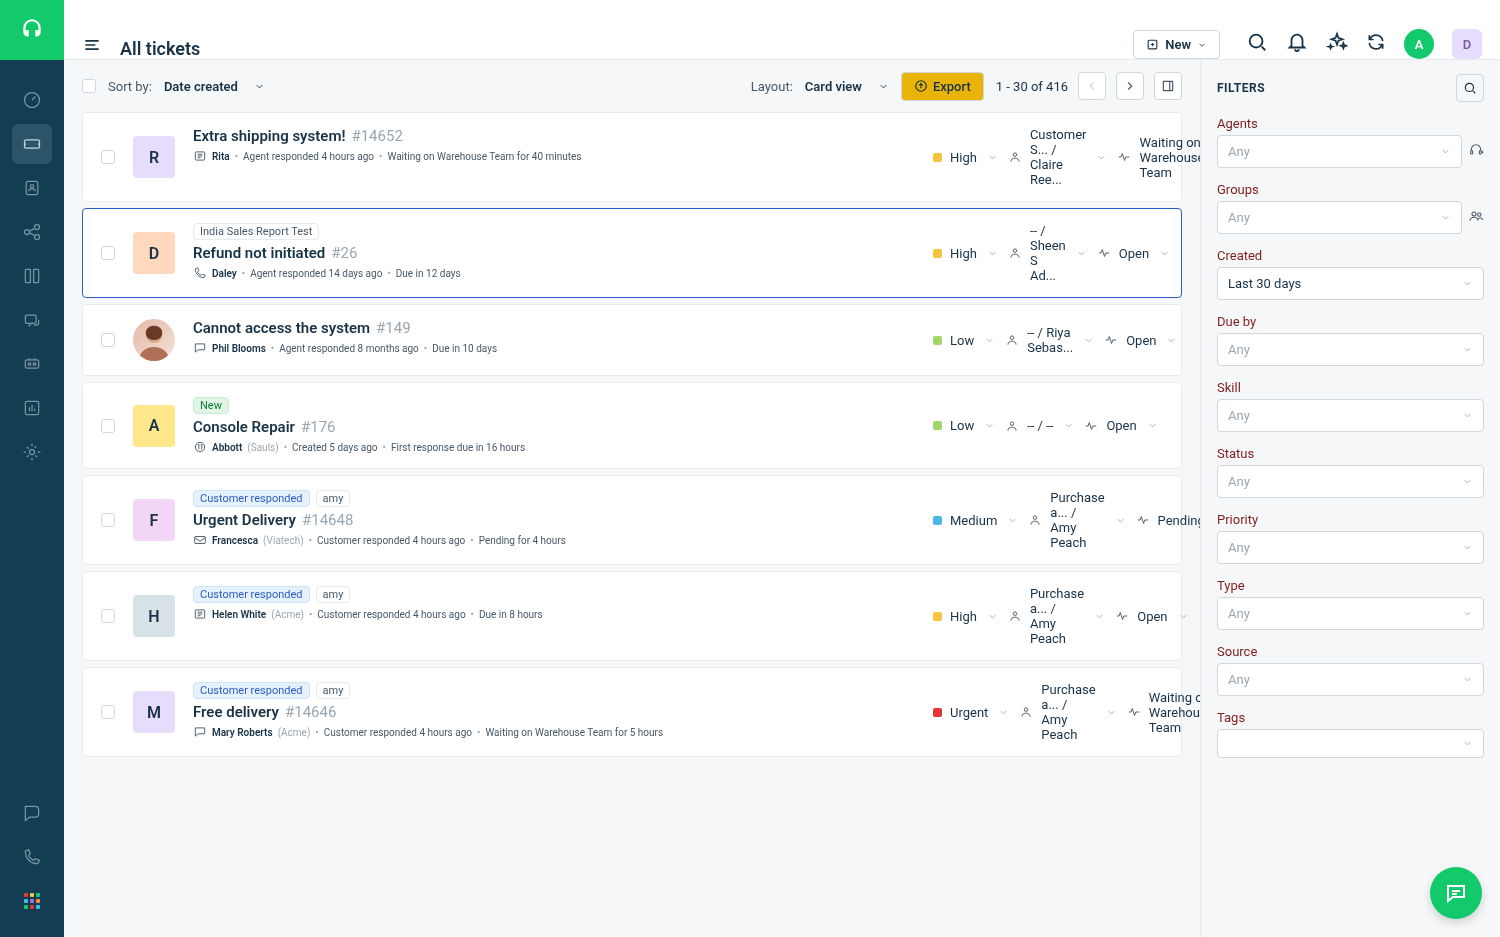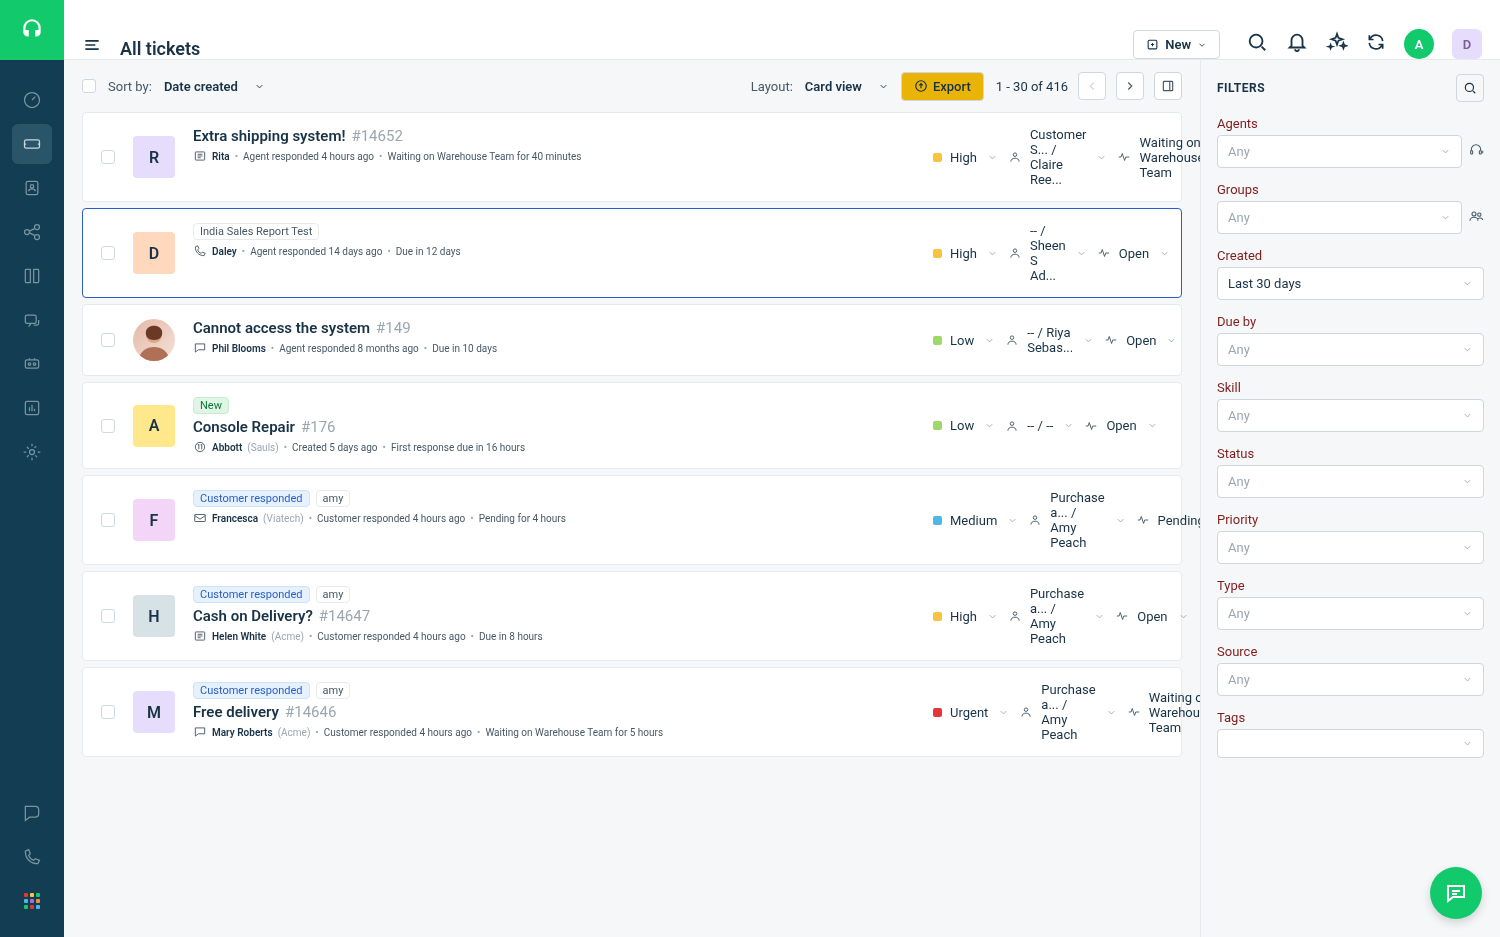--- a/index.html
+++ b/index.html
@@ -308,20 +308,24 @@
           </div>
           <div class="ticket-card sel">
             <div class="ticket-left">
               <div class="chk"></div>
               <div class="avatar-sq" style="background:#ffd8bd">D</div>
             </div>
             <div class="ticket-body">
               <div class="tag-row">
                 <span class="tag ">India Sales Report Test</span>
               </div>
+              <div class="subject-row">
+                <span class="subject">Refund not initiated</span> 
+                <span class="tid">#26</span>
+              </div>
               <div class="meta-row">
                 <svg class="meta-icon" width="14" height="14" viewBox="0 0 24 24" stroke="currentColor" stroke-width="1.6" fill="none">
                   <path d="M4 5c0 9 6 15 15 15l2-4-5-2-2 2c-3-1-5-3-6-6l2-2-2-5-4 2z"></path>
                 </svg>
                 <span class="meta-strong">Daley</span>
                 <span class="dot">•</span>
                 <span>Agent responded 14 days ago</span>
                 <span class="dot">•</span>
                 <span>Due in 12 days</span>
               </div>
@@ -469,20 +473,24 @@
           <div class="ticket-card">
             <div class="ticket-left">
               <div class="chk"></div>
               <div class="avatar-sq" style="background:#f3d6f7">F</div>
             </div>
             <div class="ticket-body">
               <div class="tag-row">
                 <span class="tag blue-tag">Customer responded</span>
                 <span class="tag ">amy</span>
               </div>
+              <div class="subject-row">
+                <span class="subject">Urgent Delivery</span> 
+                <span class="tid">#14648</span>
+              </div>
               <div class="meta-row">
                 <svg class="meta-icon" width="14" height="14" viewBox="0 0 24 24" stroke="currentColor" stroke-width="1.6" fill="none">
                   <rect x="3" y="6" width="18" height="12" rx="1"></rect>
                   <path d="M3 8l9 6 9-6"></path>
                 </svg>
                 <span class="meta-strong">Francesca</span>
                 <span class="meta-sub">(Viatech)</span>
                 <span class="dot">•</span>
                 <span>Customer responded 4 hours ago</span>
                 <span class="dot">•</span>
@@ -520,24 +528,20 @@
           </div>
           <div class="ticket-card">
             <div class="ticket-left">
               <div class="chk"></div>
               <div class="avatar-sq" style="background:#d7e2e6">H</div>
             </div>
             <div class="ticket-body">
               <div class="tag-row">
                 <span class="tag blue-tag">Customer responded</span>
                 <span class="tag ">amy</span>
-              </div>
-              <div class="subject-row">
-                <span class="subject">Cash on Delivery?</span> 
-                <span class="tid">#14647</span>
               </div>
               <div class="meta-row">
                 <svg class="meta-icon" width="14" height="14" viewBox="0 0 24 24" stroke="currentColor" stroke-width="1.6" fill="none">
                   <rect x="4" y="5" width="16" height="14" rx="1"></rect>
                   <path d="M8 9h8M8 12h8M8 15h5"></path>
                 </svg>
                 <span class="meta-strong">Helen White</span>
                 <span class="meta-sub">(Acme)</span>
                 <span class="dot">•</span>
                 <span>Customer responded 4 hours ago</span>

